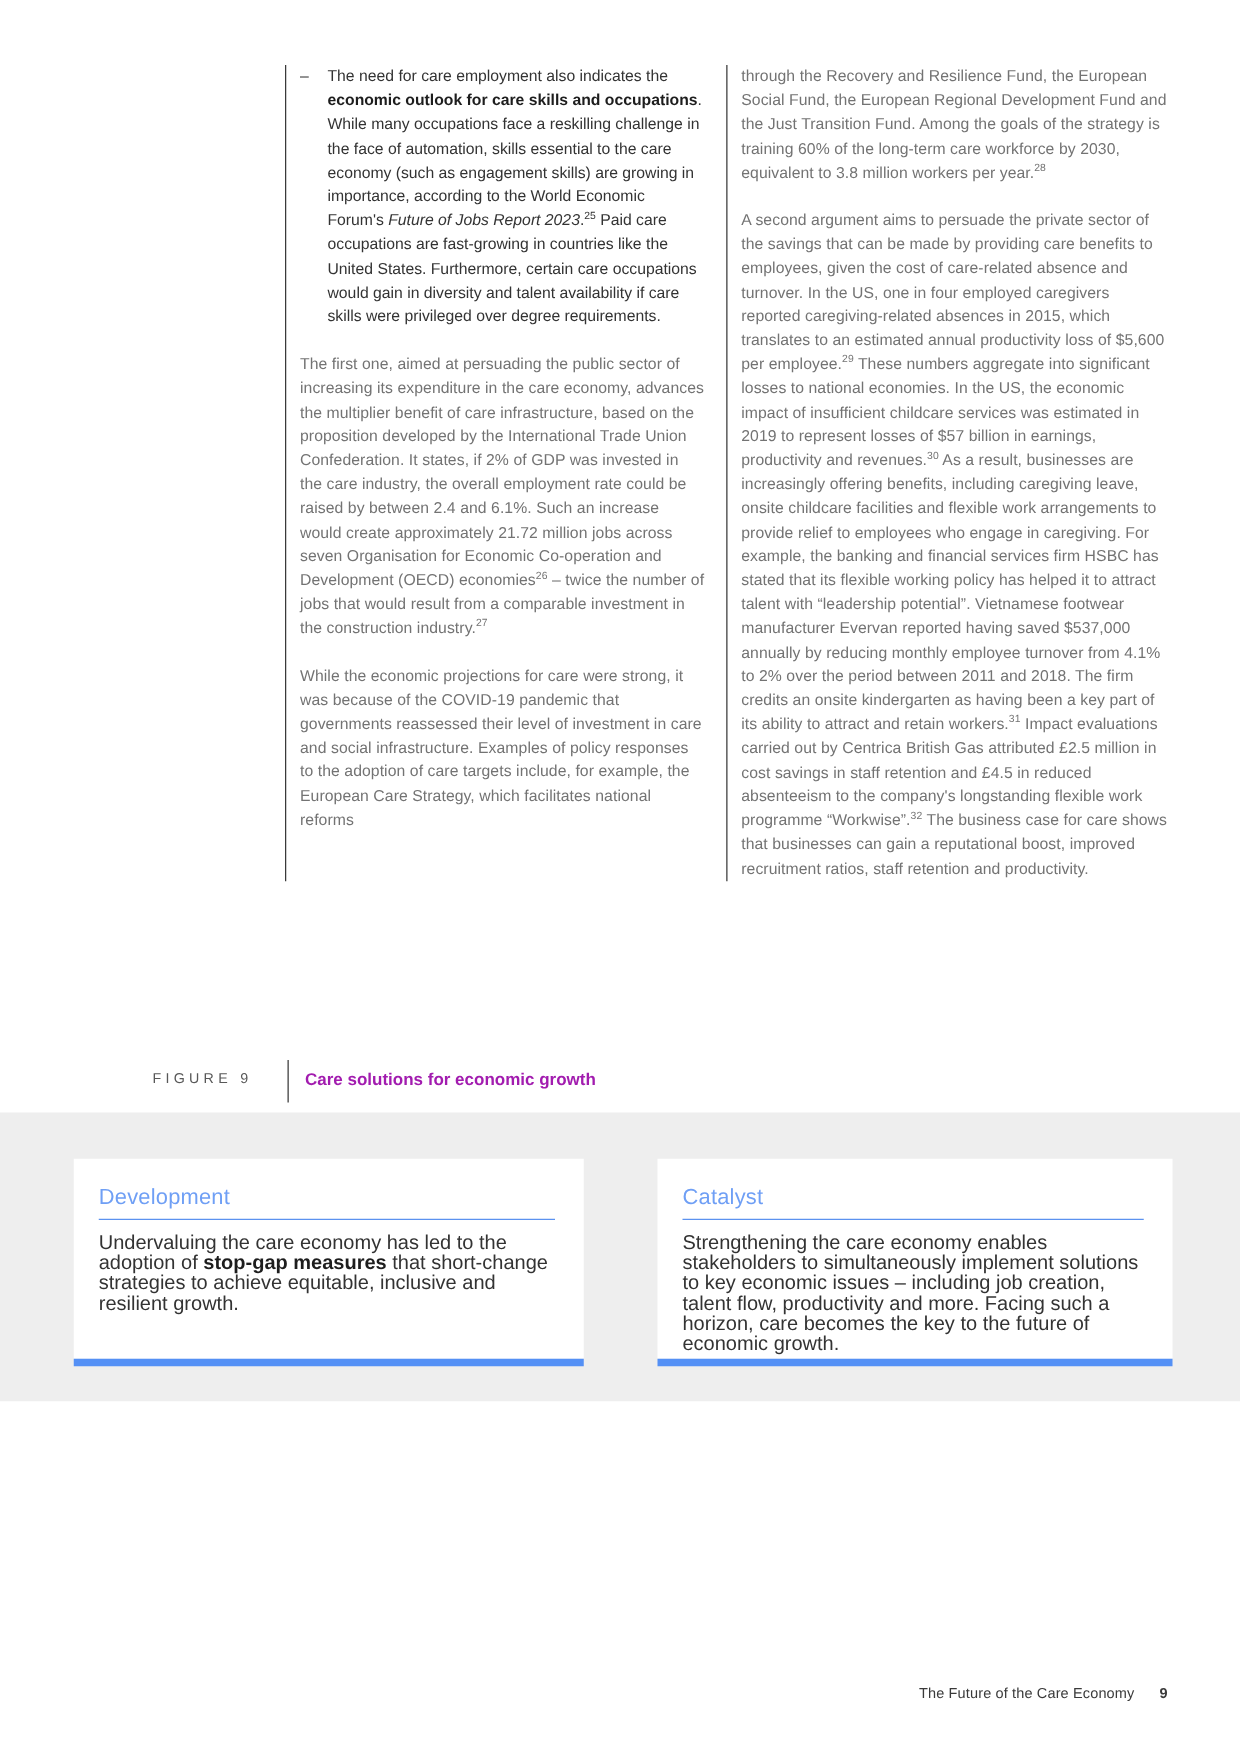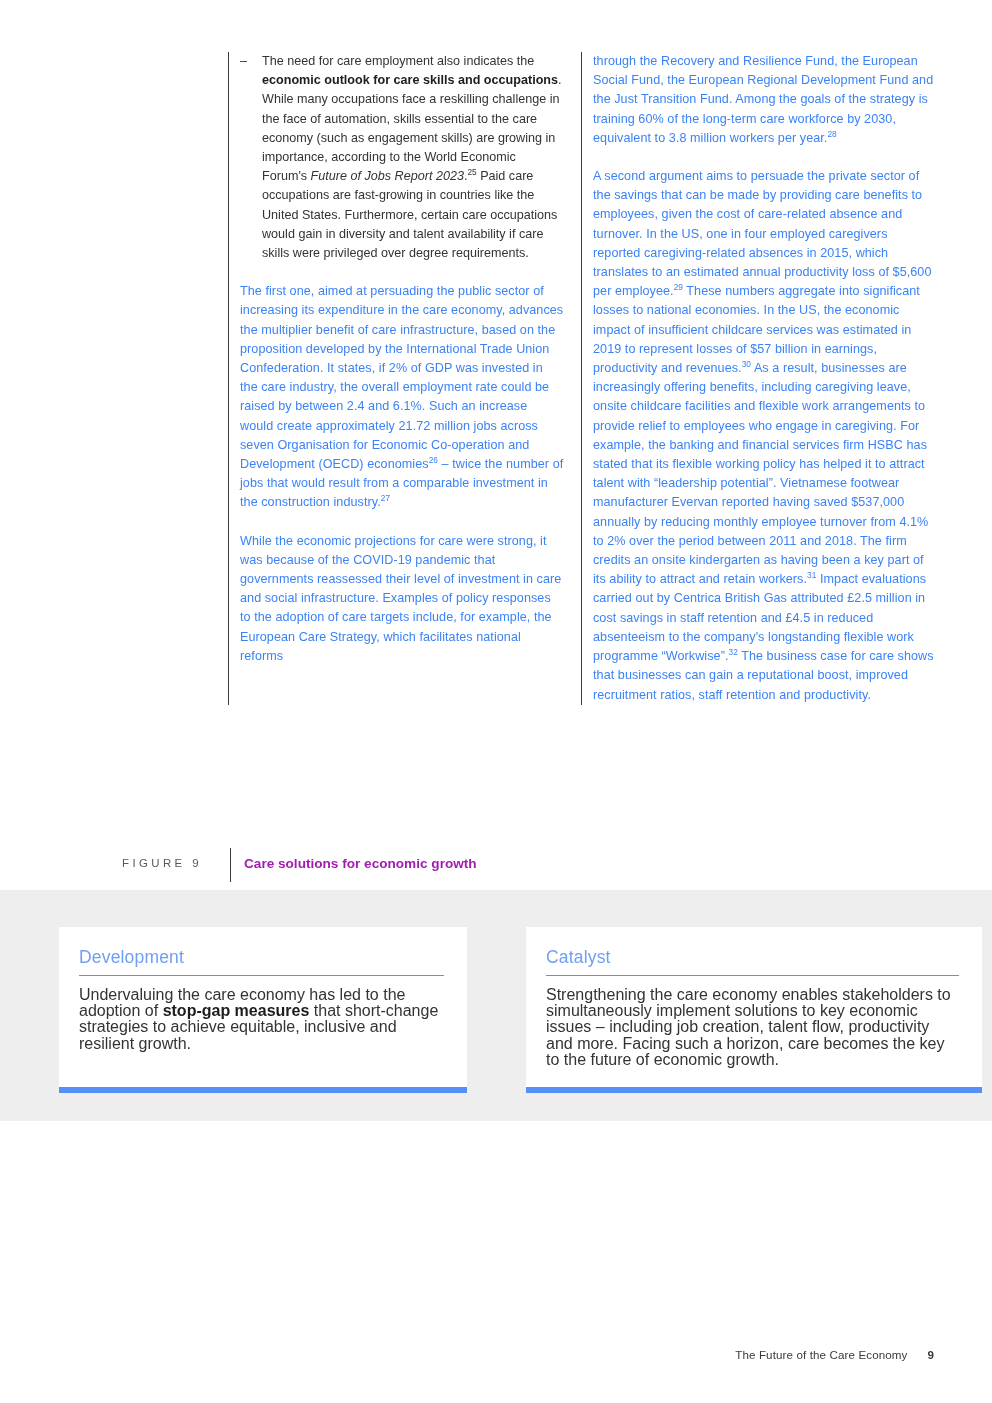--- a/index.html
+++ b/index.html
@@ -31,21 +31,21 @@
     border-left: 1px solid #3a3a3a;
     padding-left: 11px;
   }
   .col.left  { padding-right: 17px; }
   .col.right { padding-right: 0px; }
 
   .para {
     font-size: 12.6px;
     line-height: 19.2px;
     margin: 0 0 19px 0;
-    color: #3b82f6;
+    color: #737373;
     letter-spacing: 0.005em;
   }
   .para:last-child { margin-bottom: 0; }
 
   .bullet {
     display: flex;
     font-size: 12.6px;
     line-height: 19.2px;
     margin: 0 0 19px 0;
     color: #333333;
@@ -107,21 +107,21 @@
   }
   .card {
     position: absolute;
     top: 927px;
     background: #ffffff;
     box-sizing: border-box;
     height: 160px;
     padding: 20px 23px 0 20px;
   }
   .card.constraint { left: 59px;  width: 408px; }
-  .card.catalyst   { left: 526px; width: 456px; }
+  .card.catalyst   { left: 526px; width: 412px; }
 
   .card-title {
     font-size: 17.5px;
     color: #6f9ff5;
     margin: 0 0 7px 0;
     font-weight: normal;
     letter-spacing: 0.01em;
   }
   .card-divider {
     height: 1px;

